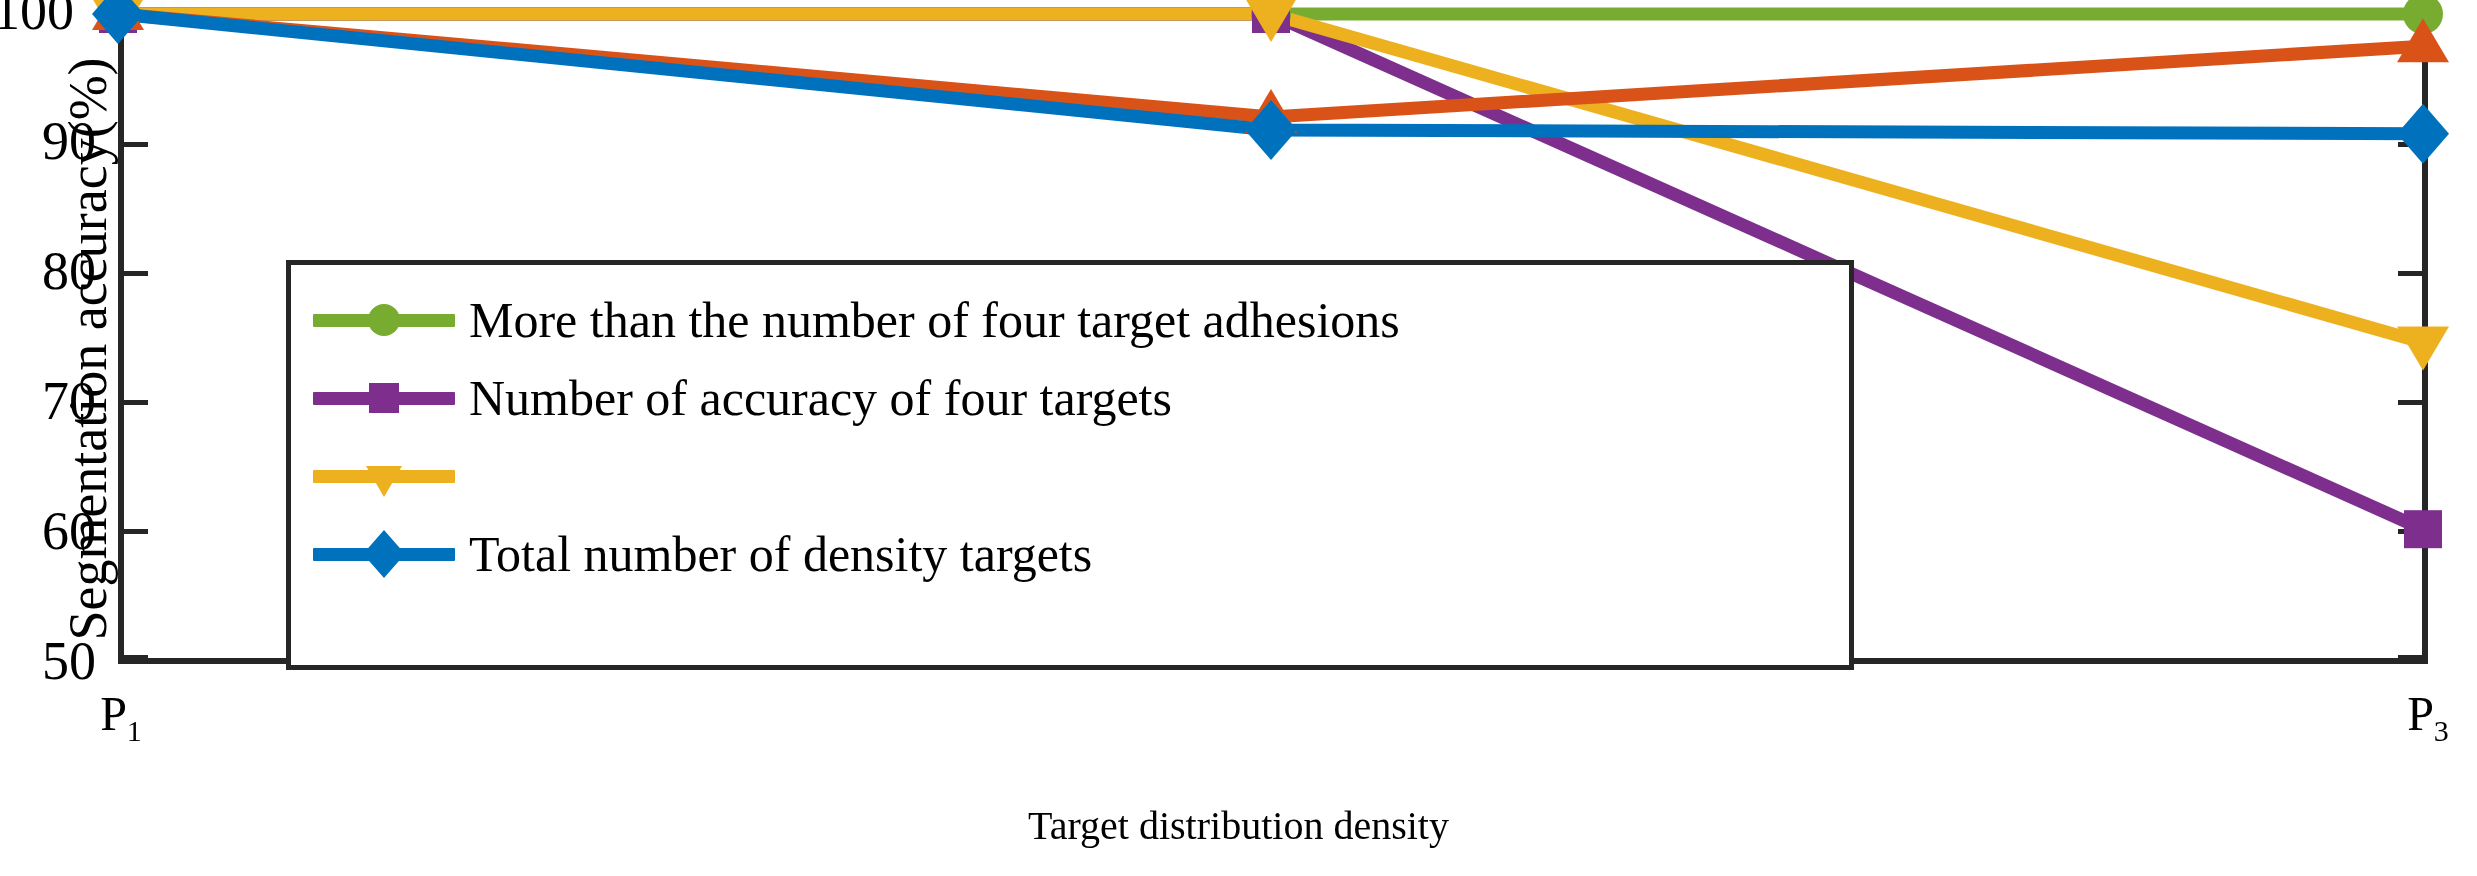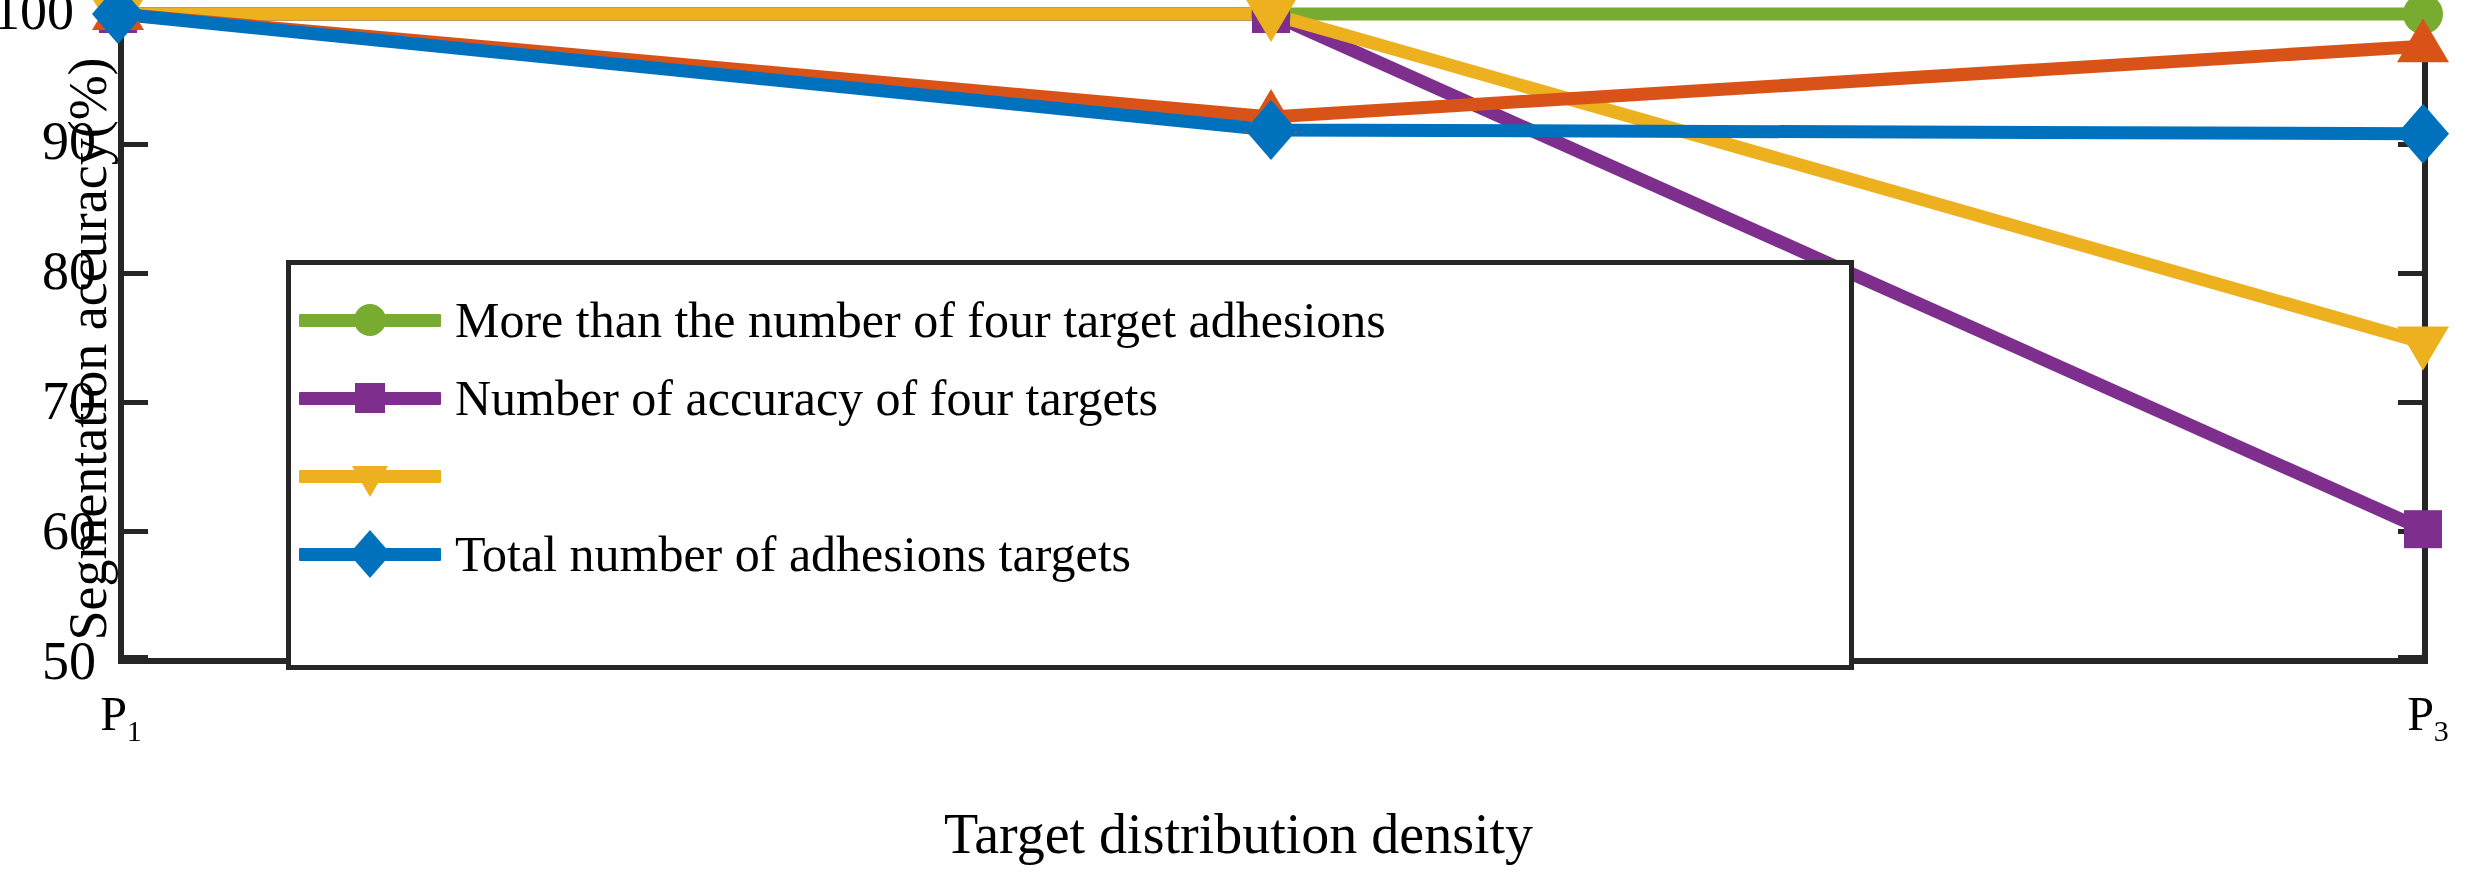--- a/index.html
+++ b/index.html
@@ -14,21 +14,21 @@
     font-size:54px; line-height:1;
     transform:rotate(-90deg);
     transform-origin:50% 50%;
     white-space:nowrap;
     color:#000;
   }
   .xlabel{
     position:absolute;
     left:0; top:806px; width:2477px;
     text-align:center;
-    font-size:56px; line-height:1;
+    font-size:40px; line-height:1;
     color:#000;
   }
 
   
   .plot{
     position:absolute;
     left:118px; top:14px;
     width:2310px; height:650px;
   }
   .axis-line{position:absolute;background:#262626;}
@@ -59,21 +59,21 @@
     left:168px; top:246px;
     width:1568px; height:410px;
     background:#ffffff;
     border:5px solid #262626;
     box-sizing:border-box;
   }
   .legend-row{
     position:relative;
     height:78px;
     display:flex;align-items:center;
-    padding-left:8px;
+    padding-left:22px;
   }
   .legend-row:first-child{margin-top:16px;}
   .swatch{position:relative;width:142px;height:40px;flex:0 0 142px;margin-right:14px;}
   .swatch .bar{position:absolute;left:0;top:14px;width:142px;height:13px;border-radius:1px;}
   .swatch .mk{position:absolute;left:50%;top:50%;transform:translate(-50%,-50%);}
   .legend-label{font-size:50px;line-height:1;white-space:nowrap;color:#000;}
 </style>
 </head>
 <body>
 
@@ -180,19 +180,19 @@
       </div>
 
 
       <div class="legend-row">
         <span class="swatch">
           <span class="bar" id="sw4" style="background: rgb(0, 114, 189);"></span>
           <svg class="mk" width="52" height="52" viewBox="0 0 52 52">
               <polygon points="26,2 47,26 26,50 5,26" id="mk4" fill="#0072BD"></polygon>
             </svg>
         </span>
-        <span class="legend-label">Total number of adhesions targets</span>
+        <span class="legend-label">Total number of density targets</span>
       </div>
 
     </div>
 
   </div>
 </div>
 
 </body></html>

